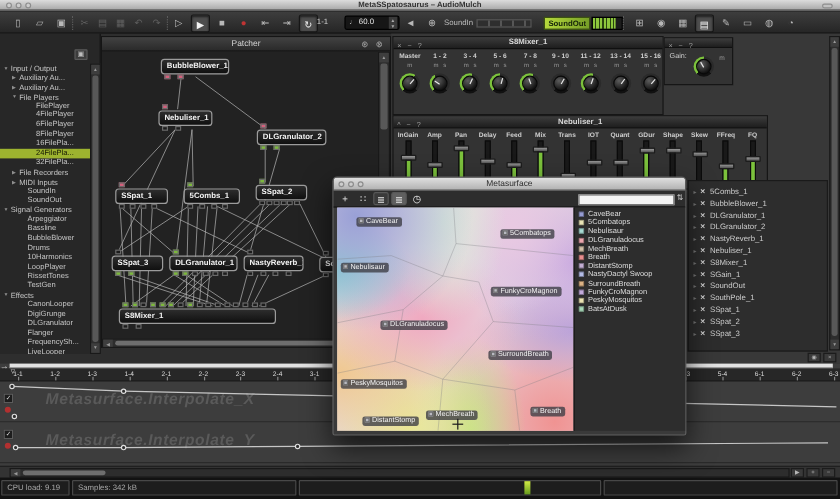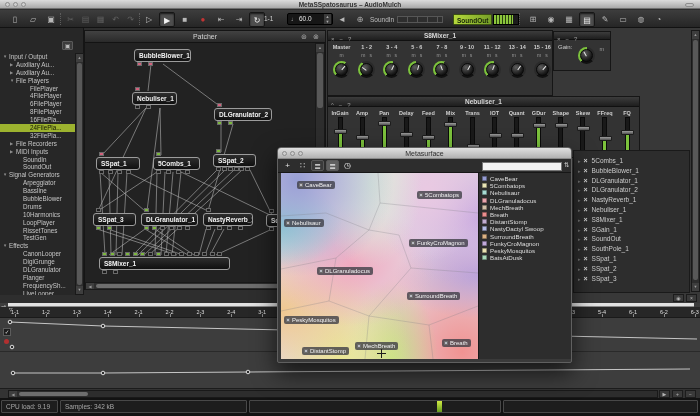--- a/index.html
+++ b/index.html
@@ -679,22 +679,28 @@
         <span class="rlabel" style="left: 593.1px;">5-4</span>
         <span class="rtick" style="left: 602.1px;"></span>
         <span class="rlabel" style="left: 624px;">6-1</span>
         <span class="rtick" style="left: 633px;"></span>
         <span class="rlabel" style="left: 654.9px;">6-2</span>
         <span class="rtick" style="left: 663.9px;"></span>
         <span class="rlabel" style="left: 685.8px;">6-3</span>
         <span class="rtick" style="left: 694.8px;"></span>
       </div>
     <div class="atrack" style="top:15px">
+      <span class="wmark" id="wmark0">Metasurface.Interpolate_X</span>
       <div class="acheck" style="top:10px">✓</div>
       <div class="adot" style="top:21px"></div>
+    </div>
+    <div class="atrack" style="top:49px">
+      <span class="wmark" id="wmark1">Metasurface.Interpolate_Y</span>
+      <div class="acheck" style="top:6px">✓</div>
+      <div class="adot" style="top:17px"></div>
     </div>
     <svg id="auto-svg" width="700" height="85">
         <path d="M10,19 L103,23 L697,36"></path>
         <circle cx="10" cy="19" r="1.8"></circle>
         <circle cx="103" cy="23" r="1.8"></circle>
         <circle cx="12" cy="44" r="1.8"></circle>
         <path d="M13,70 L103,70 L248,69 L690,66"></path>
         <circle cx="13" cy="70" r="1.8"></circle>
         <circle cx="103" cy="70" r="1.8"></circle>
         <circle cx="248" cy="69" r="1.8"></circle>

